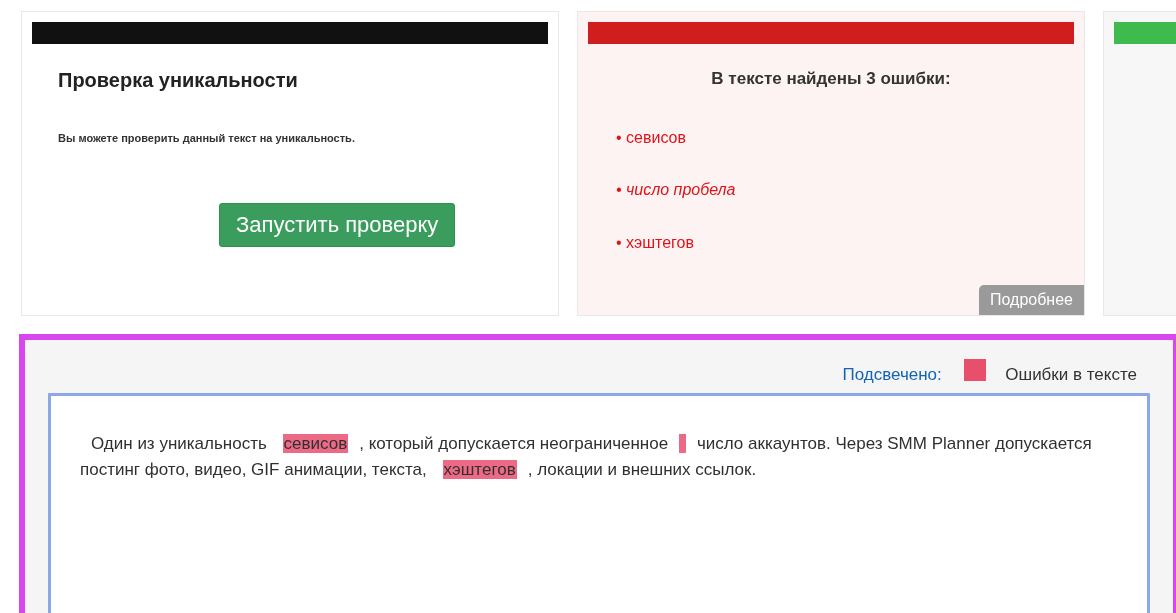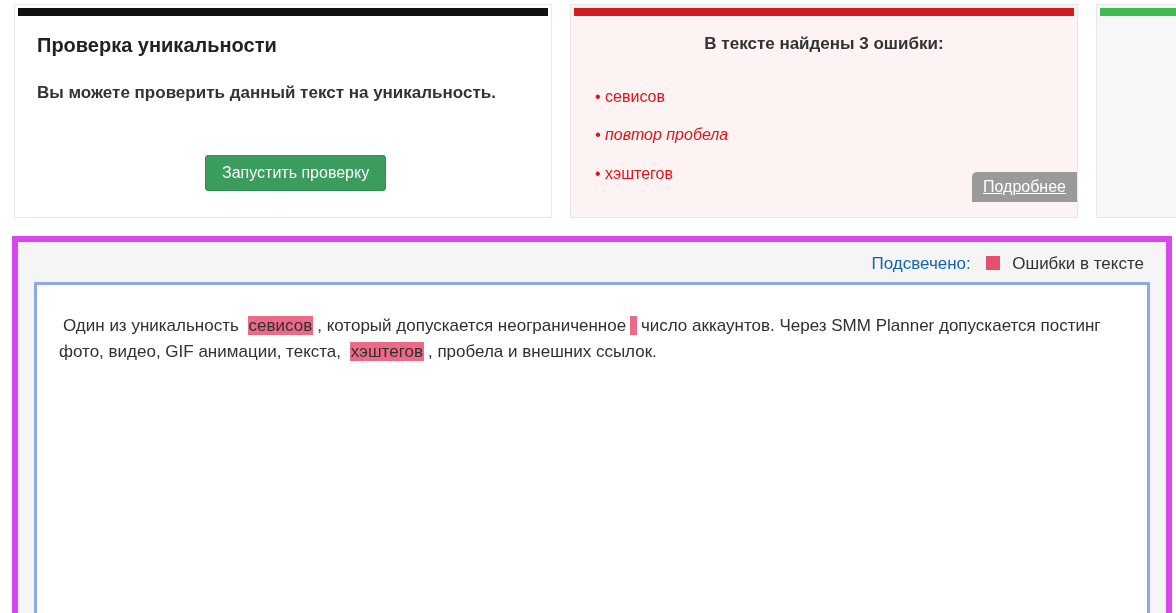--- a/index.html
+++ b/index.html
@@ -1,18 +1,18 @@
 <!DOCTYPE html>
 <html><head>
   <meta charset="utf-8">
   <style>
     * {
       box-sizing: border-box;
       margin: 0;
-      padding: 4px;
+      padding: 11px;
     }
     body {
       font-family: Verdana, Geneva, Tahoma, sans-serif;
       background: #ffffff;
       padding: 0;
       width: 1176px;
       overflow-x: hidden;
     }
     .panels-row {
       display: flex;
@@ -55,72 +55,71 @@
     .panel-inner {
       padding: 14px 14px 16px 14px;
     }
     .panel-title {
       font-size: 20px;
       font-weight: 700;
       color: #222;
       margin-bottom: 18px;
     }
     .uniqueness-desc {
-      font-size: 17px;
+      font-size: 11px;
       font-weight: 700;
       color: #333;
       text-align: left;
       margin-bottom: 48px;
     }
     .btn-green {
       display: inline-block;
       background: #3a9d5d;
       color: #ffffff;
-      font-size: 16px;
+      font-size: 22px;
       font-weight: 400;
       padding: 8px 16px;
       border: 1px solid #2f8f50;
       border-radius: 3px;
       cursor: pointer;
       margin-left: 172px;
     }
     .spelling-subtitle {
       font-size: 17px;
       font-weight: 700;
       color: #333;
       text-align: center;
-      margin-bottom: 20px;
+      margin-bottom: 12px;
     }
     .error-list {
       list-style: none;
       padding: 0 0 0 2px;
     }
     .error-list li {
       color: #e1131a;
       font-size: 16px;
       line-height: 1.9;
     }
     .error-list li::before {
       content: "• ";
     }
     .error-list li.italic {
       font-style: italic;
     }
     .btn-grey {
       position: absolute;
       right: 0;
-      bottom: 15px;
+      bottom: 0;
       background: #9a9a9a;
       color: #ffffff;
       font-size: 16px;
       padding: 6px 11px;
       border: none;
       border-top-left-radius: 5px;
       cursor: pointer;
-      text-decoration: underline;
     }
     .seo-row {
       font-size: 15px;
       color: #333;
       text-align: right;
       line-height: 1.9;
     }
     .seo-rows {
       padding-top: 4px;
     }
@@ -180,21 +179,21 @@
       <button class="btn-green">Запустить проверку</button>
     </div>
   </div>
 
   <div class="panel panel-red">
     <div class="panel-top-border"></div>
     <div class="panel-inner">
       <div class="spelling-subtitle">В тексте найдены 3 ошибки:</div>
       <ul class="error-list">
         <li>севисов</li>
-        <li class="italic">повтор пробела</li>
+        <li class="italic">число пробела</li>
         <li>хэштегов</li>
       </ul>
     </div>
     <button class="btn-grey">Подробнее</button>
   </div>
 
   <div class="panel panel-green">
     <div class="panel-top-border"></div>
     <div class="panel-inner">
       <div class="panel-title" style="text-align:right;">SEO-ана</div>
@@ -208,15 +207,15 @@
 
 </div>
 
 <div class="result-wrapper">
   <div class="legend-bar">
     <span class="legend-label">Подсвечено:</span>
     <span class="legend-swatch"></span>
     <span class="legend-name">Ошибки в тексте</span>
   </div>
   <div class="text-box">
-    <div class="text-content" id="text-content"><span>Один из уникальность </span><span class="hl-error">севисов</span><span>, который допускается неограниченное</span><span class="hl-error"> </span><span>число аккаунтов. Через SMM Planner допускается постинг фото, видео, GIF анимации, текста, </span><span class="hl-error">хэштегов</span><span>, пробела и внешних ссылок.</span></div>
+    <div class="text-content" id="text-content"><span>Один из уникальность </span><span class="hl-error">севисов</span><span>, который допускается неограниченное</span><span class="hl-error"> </span><span>число аккаунтов. Через SMM Planner допускается постинг фото, видео, GIF анимации, текста, </span><span class="hl-error">хэштегов</span><span>, локации и внешних ссылок.</span></div>
   </div>
 </div>
 
 </body></html>

